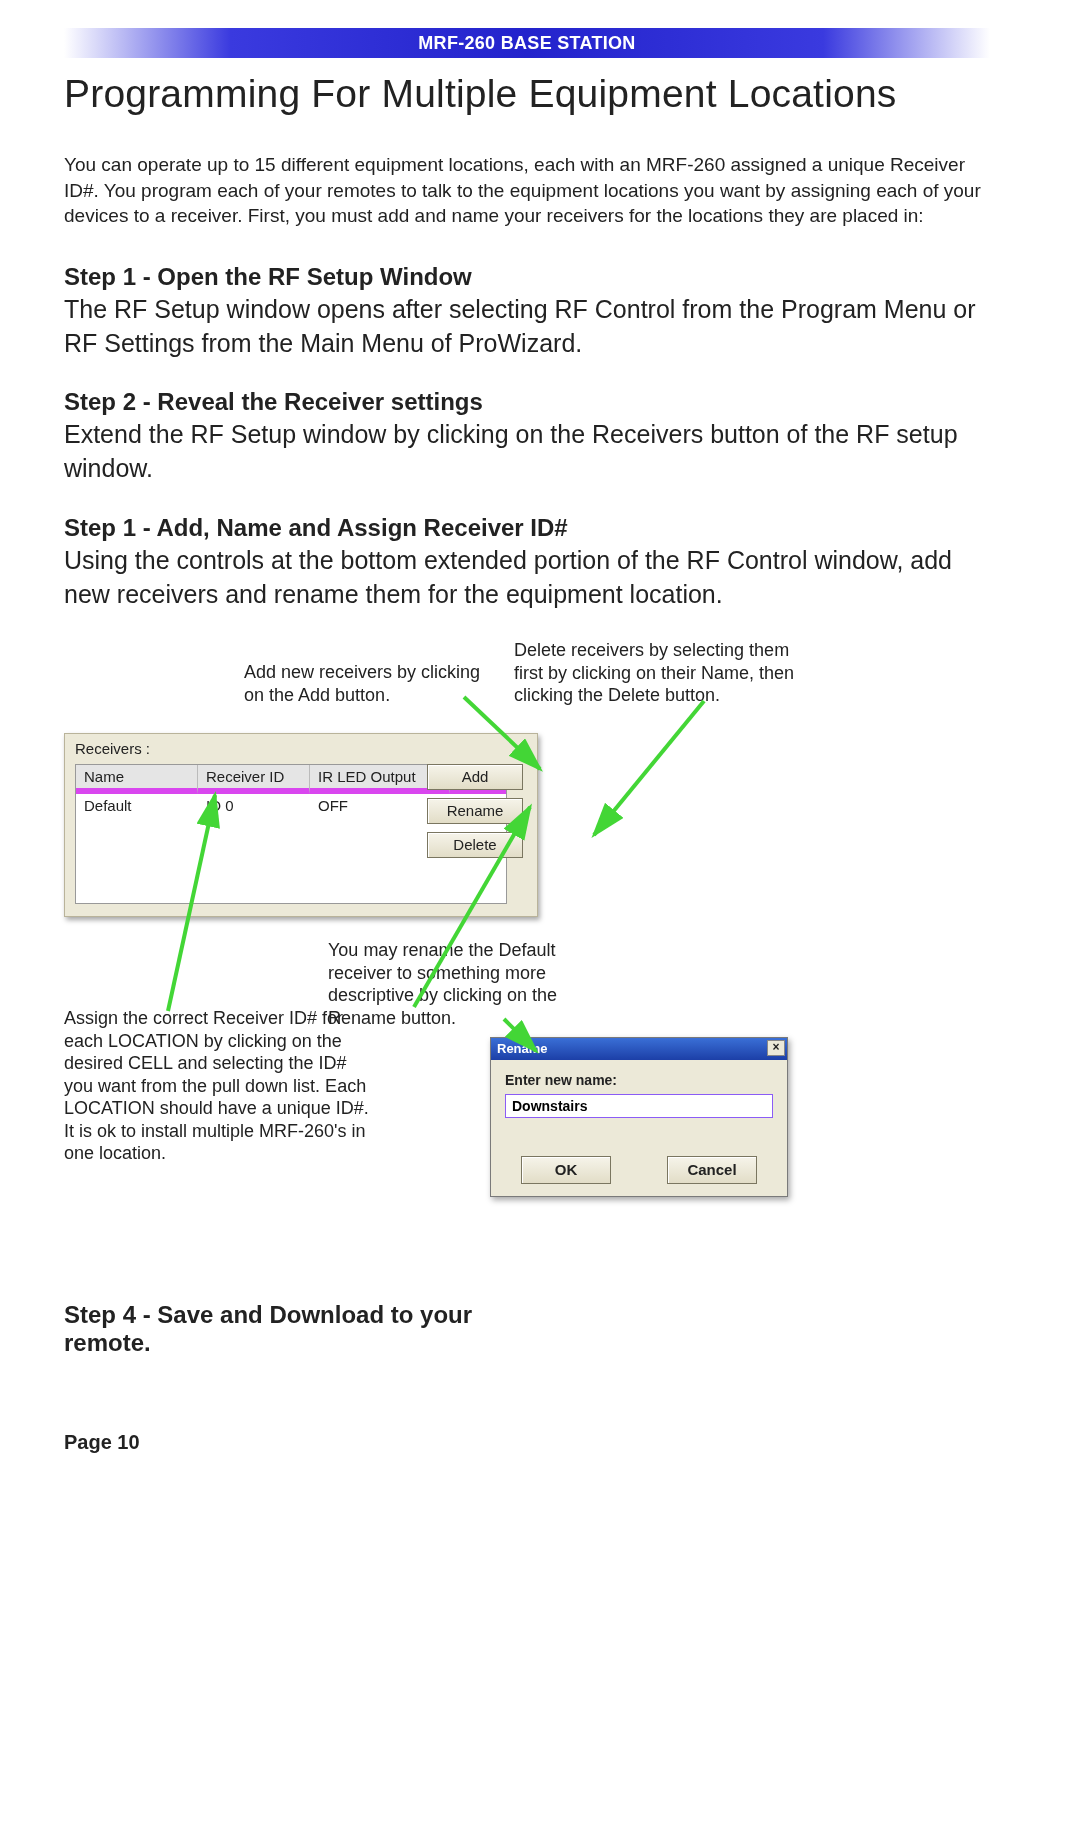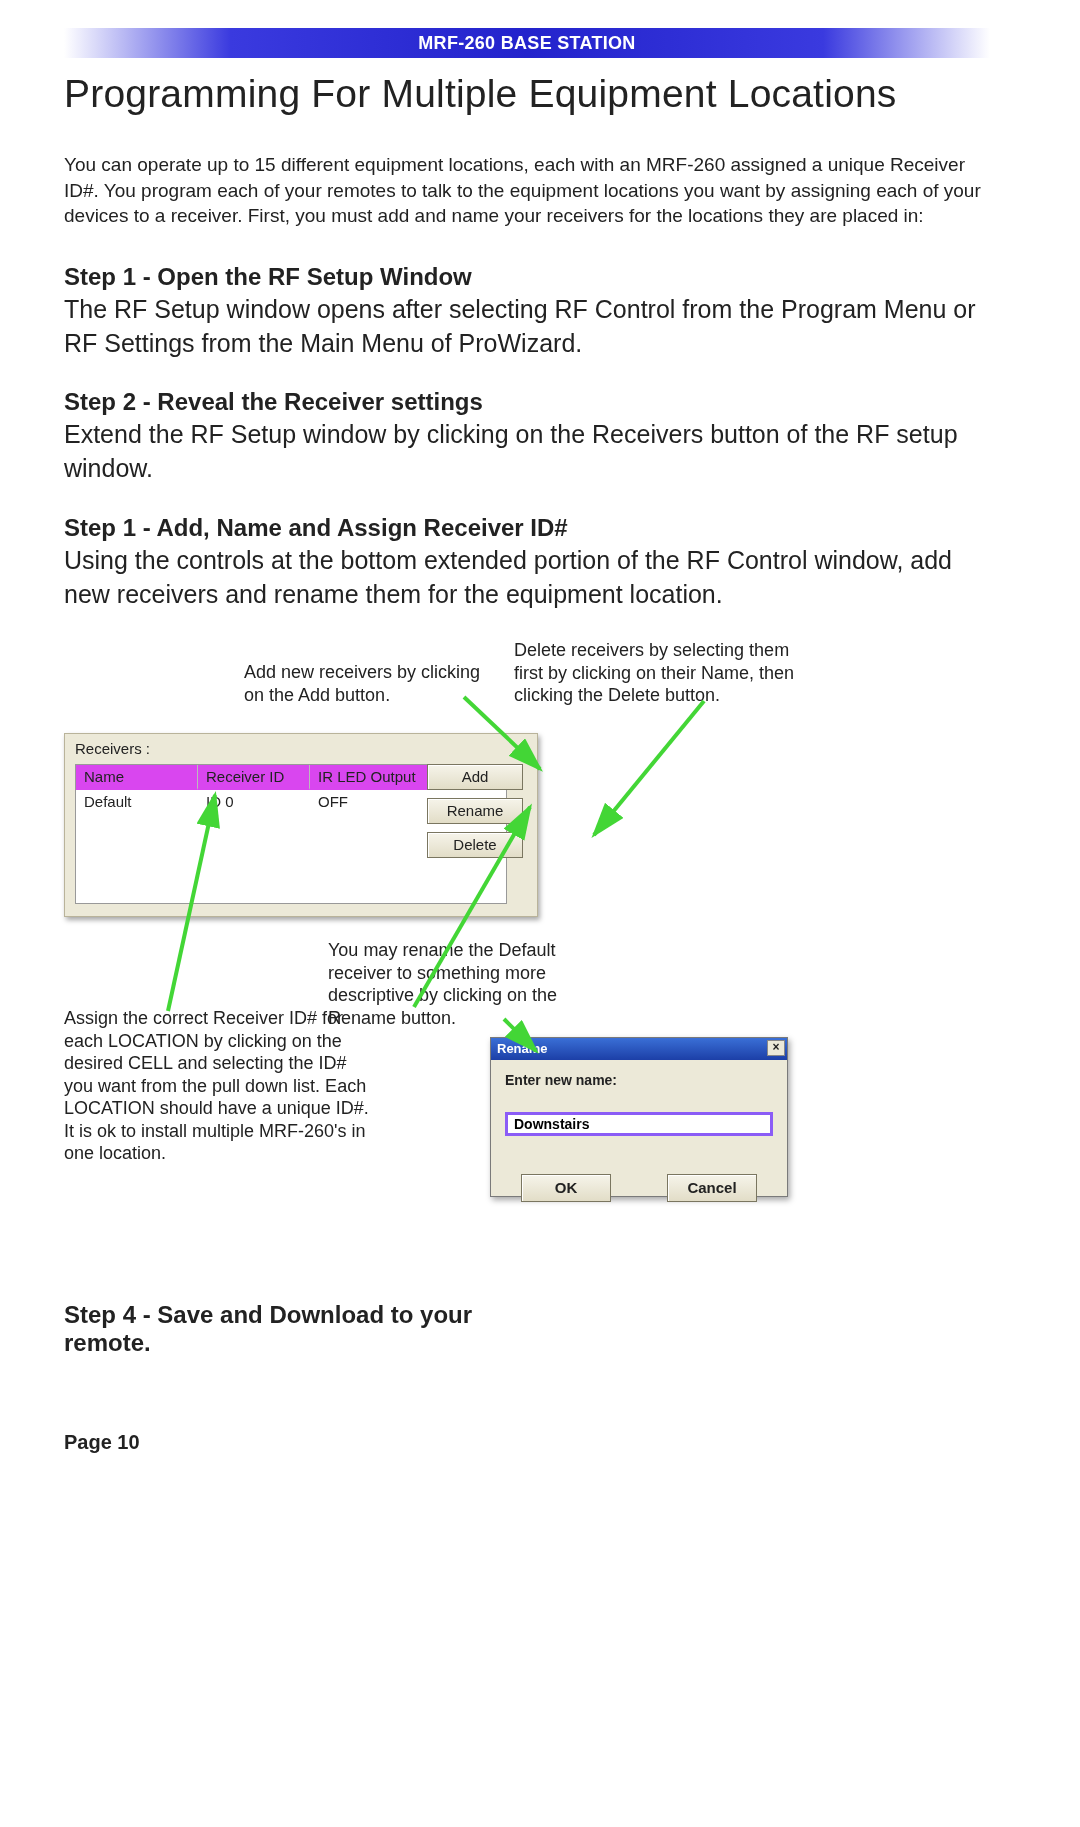--- a/index.html
+++ b/index.html
@@ -78,23 +78,23 @@
     width: 432px; height: 140px;
     background: #fff;
     border: 1px solid #999;
   }
   .grid-head, .grid-row {
     display: flex;
     font-family: "MS Sans Serif", Tahoma, sans-serif;
     font-size: 15px;
   }
   .grid-head div {
-    background: #d946ef;
+    background: #e5e5e5;
     border-right: 1px solid #bbb;
-    border-bottom: 2px solid #d946ef;
+    border-bottom: 6px solid #d946ef;
     padding: 3px 8px;
   }
   .grid-row div {
     padding: 3px 8px;
     border-right: 1px solid transparent;
   }
   .col-name { width: 122px; }
   .col-id   { width: 112px; }
   .col-led  { width: 140px; }
   .col-end  { flex: 1; }
@@ -138,24 +138,24 @@
     position: absolute; right: 2px; top: 2px;
     width: 18px; height: 16px;
     background: #ece9d8;
     border: 1px solid #888;
     font-size: 12px; line-height: 13px;
     text-align: center;
     font-weight: 700;
     color: #222;
   }
   .dlg-body { padding: 12px 14px 10px 14px; font-size: 14px; }
-  .dlg-label { font-weight: 700; margin-bottom: 24px; }
+  .dlg-label { font-weight: 700; margin-bottom: 6px; }
   .dlg-input {
     width: 100%; height: 24px;
-    border: 3px solid #8b5cf6;
+    border: 1px solid #8b5cf6;
     background: #fff;
     font-family: Tahoma, sans-serif;
     font-size: 14px; font-weight: 700;
     padding: 2px 6px;
   }
   .dlg-btns {
     display: flex; gap: 24px;
     justify-content: center;
     margin-top: 22px;
   }

